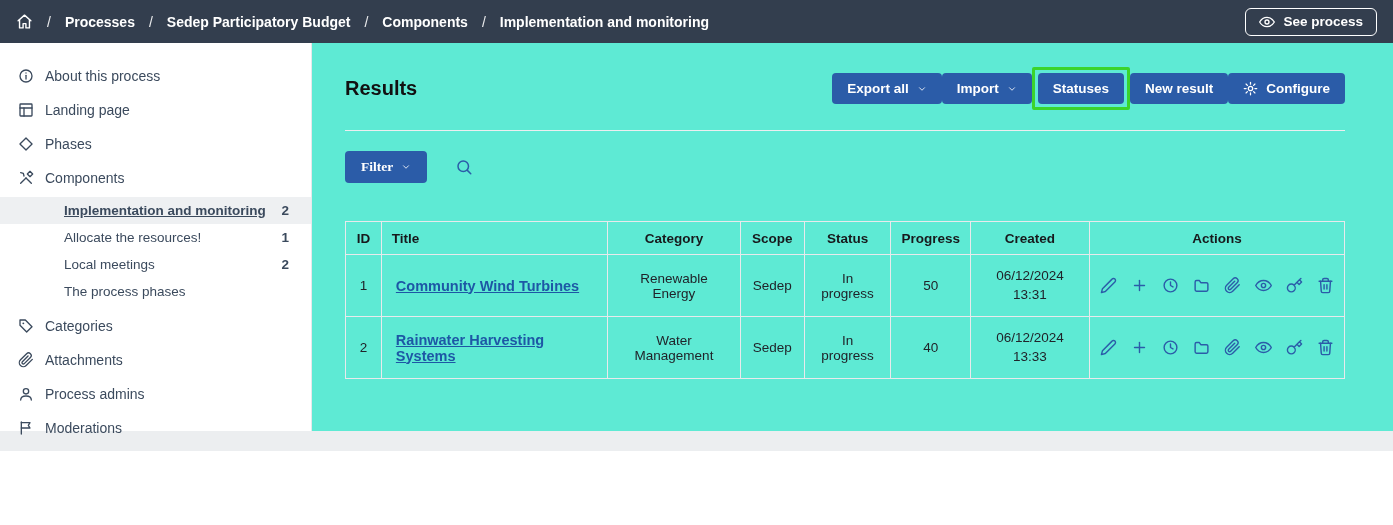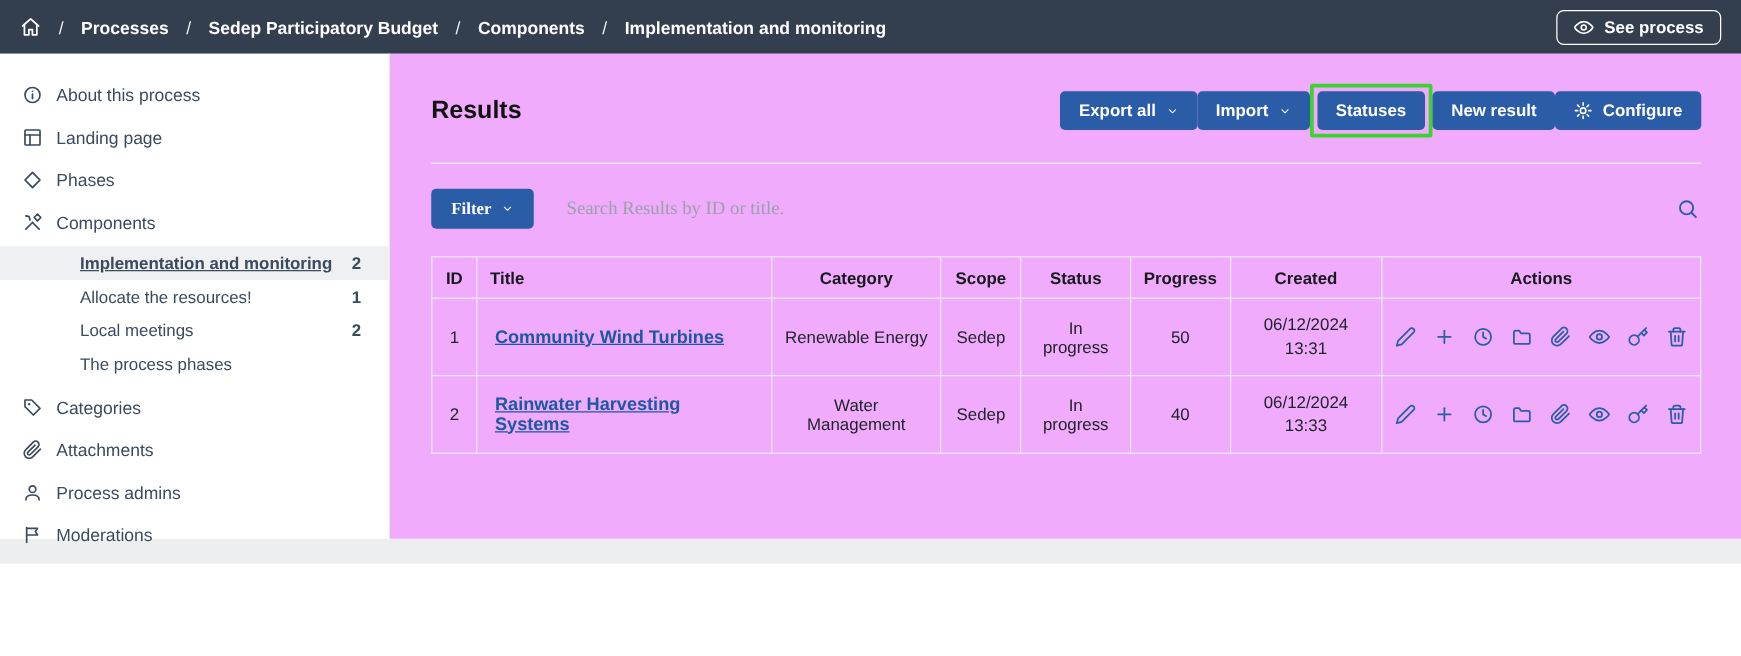--- a/index.html
+++ b/index.html
@@ -53,21 +53,21 @@
   .sub-list{ padding:2px 0 4px; }
   .sub-item{
     display:flex; align-items:center;
     padding:6px 22px 6px 64px; color:var(--navy); font-size:13.5px; cursor:pointer;
   }
   .sub-item .count{ margin-left:auto; font-weight:700; }
   .sub-item.active{ background:#eef0f2; font-weight:700; }
   .sub-item.active .lbl{ text-decoration:underline; }
 
   
-  .main{ flex:1; padding:24px 32px 0 33px; background:#f0abfc; }
+  .main{ flex:1; padding:24px 48px 0 33px; background:#5eead4; }
   .results-row{
     display:flex; align-items:center; justify-content:space-between;
     padding-bottom:20px; border-bottom:1px solid #eceef0;
   }
   .page-title{ font-size:20px; font-weight:700; color:#111; }
   .toolbar{ display:flex; align-items:center; }
   .btn{
     display:inline-flex; align-items:center; gap:8px;
     background:var(--blue); color:#fff; border:none; border-radius:4px;
     padding:8px 15px; font-family:inherit; font-size:13.5px; font-weight:700;
@@ -82,21 +82,21 @@
     flex:1; border:none; outline:none; font-family:inherit;
     font-size:15px; color:#333; background:transparent;
   }
   .search-input::placeholder{ color:#9aa1a8; }
   .search-btn{
     background:none; border:none; cursor:pointer; color:var(--blue); padding:2px;
   }
   .search-btn .ic{ width:18px; height:18px; }
 
   
-  table{ width:100%; border-collapse:collapse; margin-top:22px; font-size:13.5px; }
+  table{ width:100%; border-collapse:collapse; margin-top:38px; font-size:13.5px; }
   th, td{ border:1px solid #e8eaec; padding:8px 10px; text-align:center; vertical-align:middle; }
   th{ font-weight:700; color:#17191c; height:33px; }
   th.l, td.l{ text-align:left; }
   td{ height:62px; color:#20242a; }
   td.title-cell{ padding-left:14px; }
   .row-title{
     color:var(--link); font-weight:700; font-size:14.5px;
     text-decoration:underline; cursor:pointer;
   }
   col.c-id{ width:36px; } col.c-title{ width:238px; } col.c-cat{ width:136px; }
@@ -288,21 +288,20 @@
 
     <div class="filter-row">
       <button class="btn filter-btn">
         <span>Filter</span>
         <span>
           <svg class="ic chev" viewBox="0 0 24 24">
               <polyline points="6 9 12 15 18 9"></polyline>
             </svg>
         </span>
       </button>
-      <input class="search-input" type="text" placeholder="Search Results by ID or title." style="">
       <button class="search-btn">
         <svg class="ic" viewBox="0 0 24 24">
             <circle cx="11" cy="11" r="7"></circle>
             <line x1="16.5" y1="16.5" x2="21" y2="21"></line>
           </svg>
       </button>
     </div>
 
     <table>
       <colgroup>

